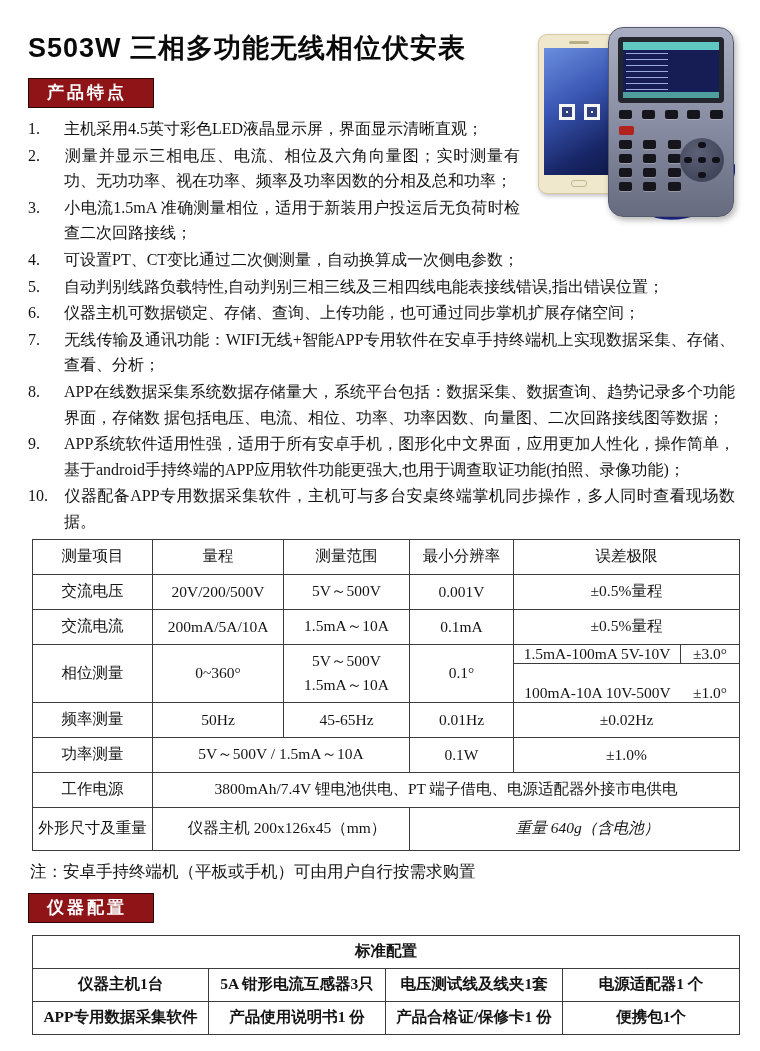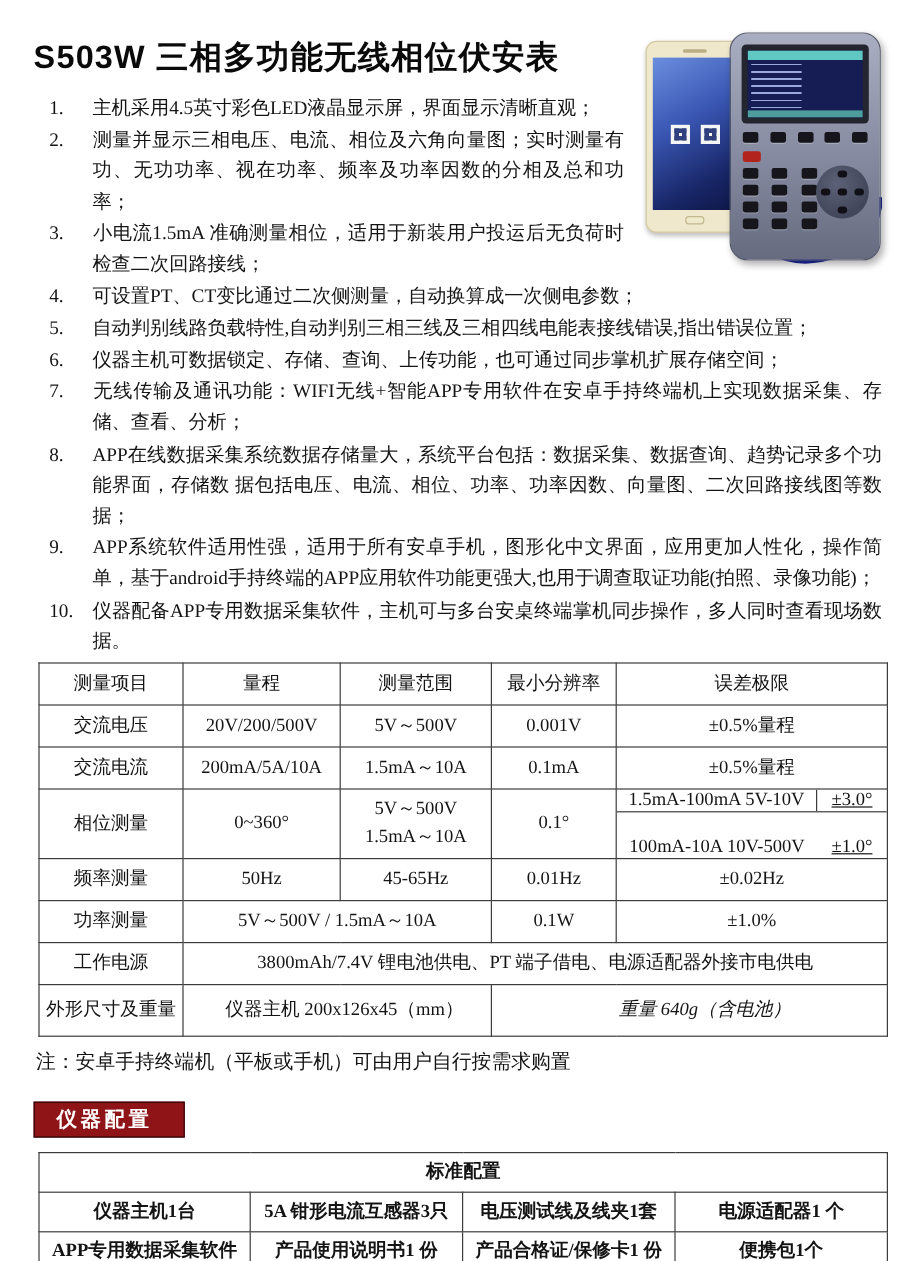--- a/index.html
+++ b/index.html
@@ -50,40 +50,40 @@
   .dot{position:absolute;width:8px;height:6px;background:#101016;border-radius:3px;}
   .dot.c{left:18px;top:19px;}
   .dot.n{left:18px;top:4px;}
   .dot.s{left:18px;top:34px;}
   .dot.w{left:4px;top:19px;}
   .dot.e{left:32px;top:19px;}
   .strap{position:absolute;left:0;top:0;pointer-events:none;}
 
   
   .features{font-size:16px;line-height:25.6px;}
-  .feat{padding-left:36px;text-align:justify;margin:0 0 1px 13px;}
+  .feat{padding-left:36px;text-align:justify;margin:0 0 1px 0;}
   .feat .num{display:inline-block;width:36px;margin-left:-36px;}
 
   
   table{border-collapse:collapse;table-layout:fixed;width:707px;margin:4px 0 0 4px;
         font-size:15.5px;text-align:center;}
   td{border:1px solid #3c3c3c;padding:3px 2px;height:28px;overflow:hidden;}
   .tech .p0{padding:0;height:52px;}
   .al{text-align:center;padding-left:14px;}
   .pad28{padding-left:28px;font-style:italic;}
   .err-wrap{display:flex;flex-direction:column;height:100%;gap:20px;}
   .err-row{flex:1;display:flex;align-items:center;}
   .err-row.top{border-bottom:1px solid #3c3c3c;}
   .err-label{flex:1;text-align:center;}
-  .err-val{width:58px;text-align:center;text-decoration:underline;}
+  .err-val{width:58px;text-align:center;}
   .err-row.top .err-val{align-self:stretch;display:flex;align-items:center;
         justify-content:center;border-left:1px solid #3c3c3c;}
   .meas2 div{line-height:24px;}
 
-  .note{font-size:16.5px;margin:10px 0 22px 2px;}
+  .note{font-size:16.5px;margin:10px 0 10px 2px;}
   .cfg td{height:26px;font-weight:bold;}
 </style>
 </head>
 <body>
 
 <div class="page">
   <div class="content">
 
     
     <div class="photo">
@@ -138,20 +138,21 @@
           <span class="dot e"></span>
             <span class="dot c"></span>
         </div>
       </div>
     </div>
 
     
     <div class="title">S503W  三相多功能无线相位伏安表</div>
 
     
+    <div class="badge">产品特点</div>
     <div class="features">
       <div class="feat"><span class="num">1.</span><span>主机采用4.5英寸彩色LED液晶显示屏，界面显示清晰直观；</span></div>
       <div class="feat"><span class="num">2.</span><span>测量并显示三相电压、电流、相位及六角向量图；实时测量有功、无功功率、视在功率、频率及功率因数的分相及总和功率；</span></div>
       <div class="feat"><span class="num">3.</span><span>小电流1.5mA 准确测量相位，适用于新装用户投运后无负荷时检查二次回路接线；</span></div>
       <div class="feat"><span class="num">4.</span><span>可设置PT、CT变比通过二次侧测量，自动换算成一次侧电参数；</span></div>
       <div class="feat"><span class="num">5.</span><span>自动判别线路负载特性,自动判别三相三线及三相四线电能表接线错误,指出错误位置；</span></div>
       <div class="feat"><span class="num">6.</span><span>仪器主机可数据锁定、存储、查询、上传功能，也可通过同步掌机扩展存储空间；</span></div>
       <div class="feat"><span class="num">7.</span><span>无线传输及通讯功能：WIFI无线+智能APP专用软件在安卓手持终端机上实现数据采集、存储、查看、分析；</span></div>
       <div class="feat"><span class="num">8.</span><span>APP在线数据采集系统数据存储量大，系统平台包括：数据采集、数据查询、趋势记录多个功能界面，存储数 据包括电压、电流、相位、功率、功率因数、向量图、二次回路接线图等数据；</span></div>
       <div class="feat"><span class="num">9.</span><span>APP系统软件适用性强，适用于所有安卓手机，图形化中文界面，应用更加人性化，操作简单，基于android手持终端的APP应用软件功能更强大,也用于调查取证功能(拍照、录像功能)；</span></div>

